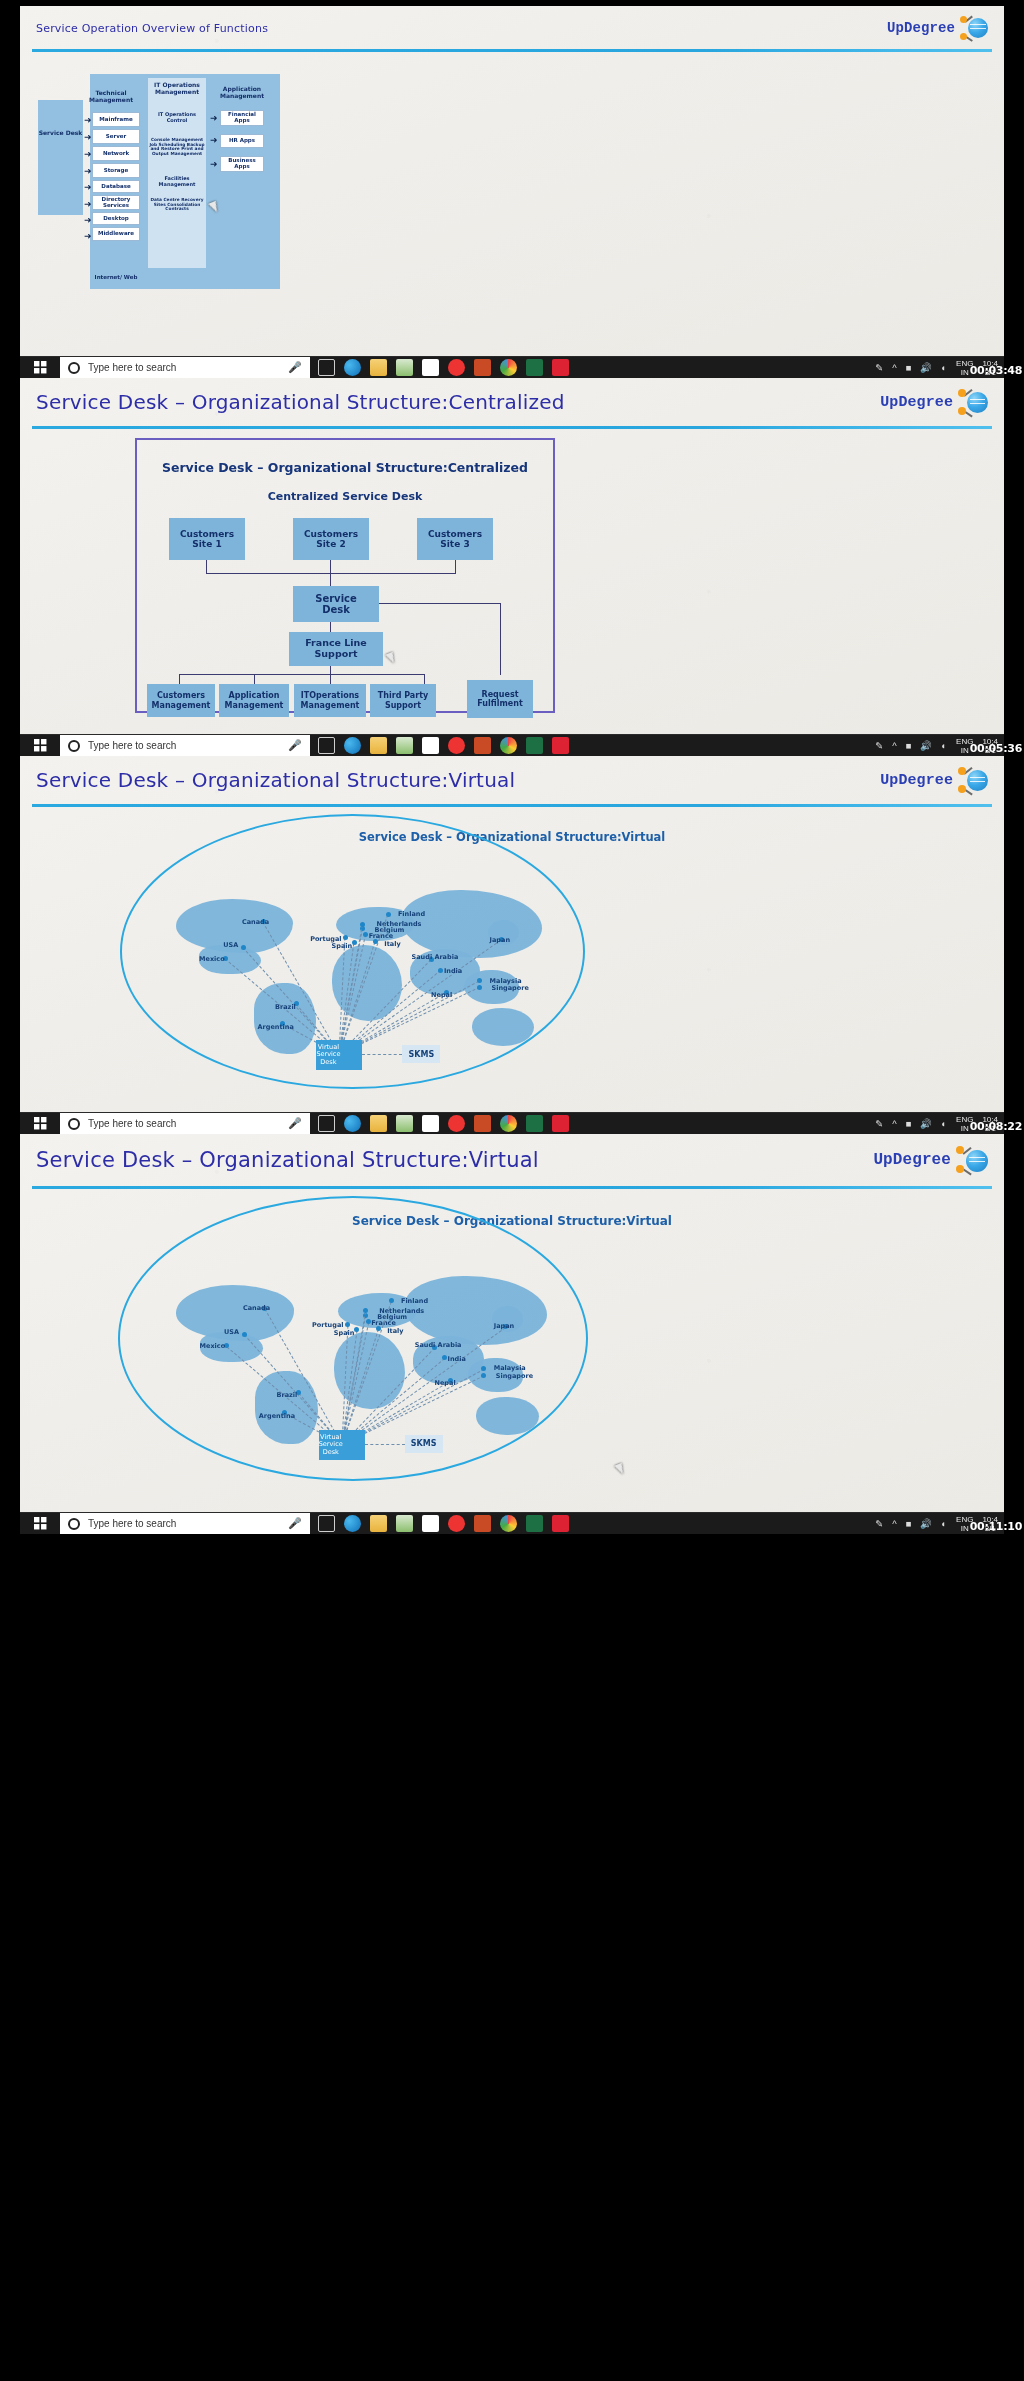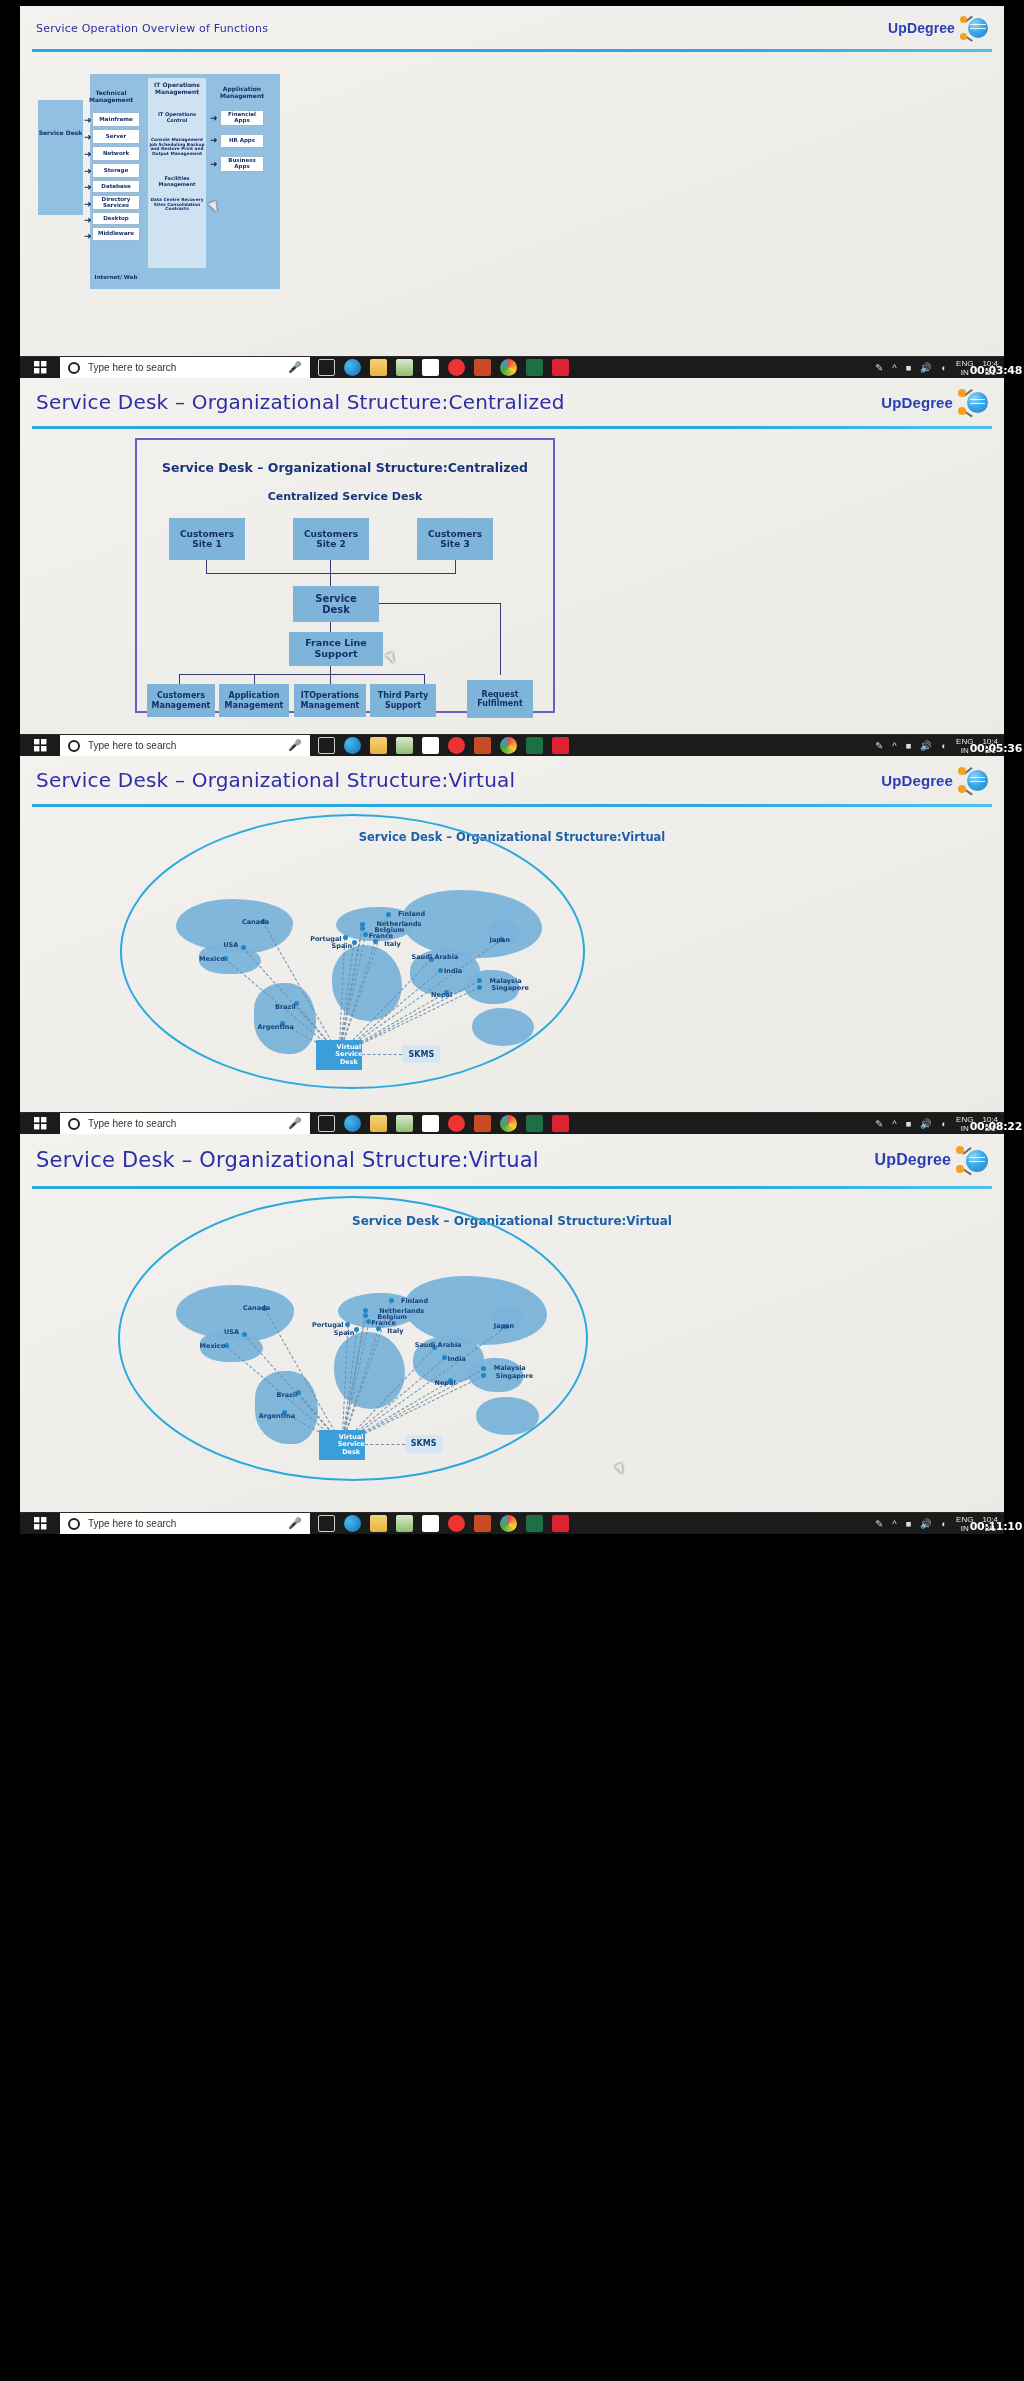--- a/index.html
+++ b/index.html
@@ -51,21 +51,21 @@
   }
   .rule{
     position:absolute; left:12px; right:12px; height:3px;
     background:linear-gradient(90deg,#2aa8e0,#29a6de 70%,#4fc0ee);
   }
 
   
   .logo{ display:flex; align-items:center; gap:3px; position:relative; }
   .logo-text{
     color:#2b3fb5;
-    font-family:Liberation Sans, sans-serif;
+    font-family:Liberation Mono, monospace;
     font-weight:bold;
     letter-spacing:0.1px;
   }
   .logo-mark{ position:relative; }
   .globe{
     position:absolute; border-radius:50%;
     background:radial-gradient(circle at 35% 30%, #8fd6f7 0%, #3aa8e8 45%, #1f7fc4 100%);
   }
   .globe::before,.globe::after{
     content:""; position:absolute; left:12%; right:12%; top:50%;
@@ -150,22 +150,22 @@
   .city{ position:absolute; width:5px;height:5px;border-radius:50%;
          background:#1f86c8; }
   .cname{
     position:absolute; color:#16427a; font-family:"DejaVu Sans", sans-serif;
     font-weight:bold; font-size:6.5px; white-space:nowrap; line-height:1.05;
   }
   .ray{ position:absolute; height:0; border-top:1px dashed #6f8fae;
         transform-origin:0 50%; }
   .vsd{
     position:absolute; background:#3a9fd8; color:#fff;
-    font-family:"DejaVu Sans", sans-serif; font-weight:bold;
-    font-size:6.5px; display:flex; align-items:center; justify-content:flex-end;
+    font-family:"DejaVu Sans", sans-serif; font-weight:normal;
+    font-size:6.5px; display:flex; align-items:center; justify-content:flex-start;
     text-align:center; line-height:1.15;
   }
   .skms{
     position:absolute; background:#d6e6f3; color:#16427a;
     font-family:"DejaVu Sans", sans-serif; font-weight:bold; font-size:8px;
     display:flex; align-items:center; justify-content:center;
   }
 </style>
 </head>
 <body>

